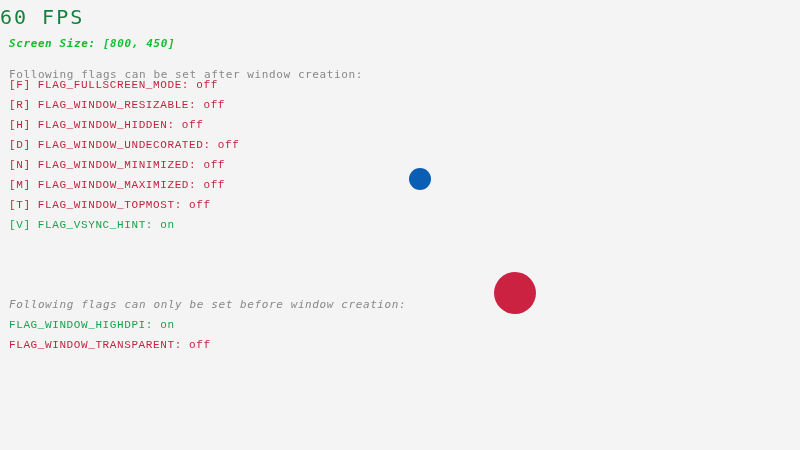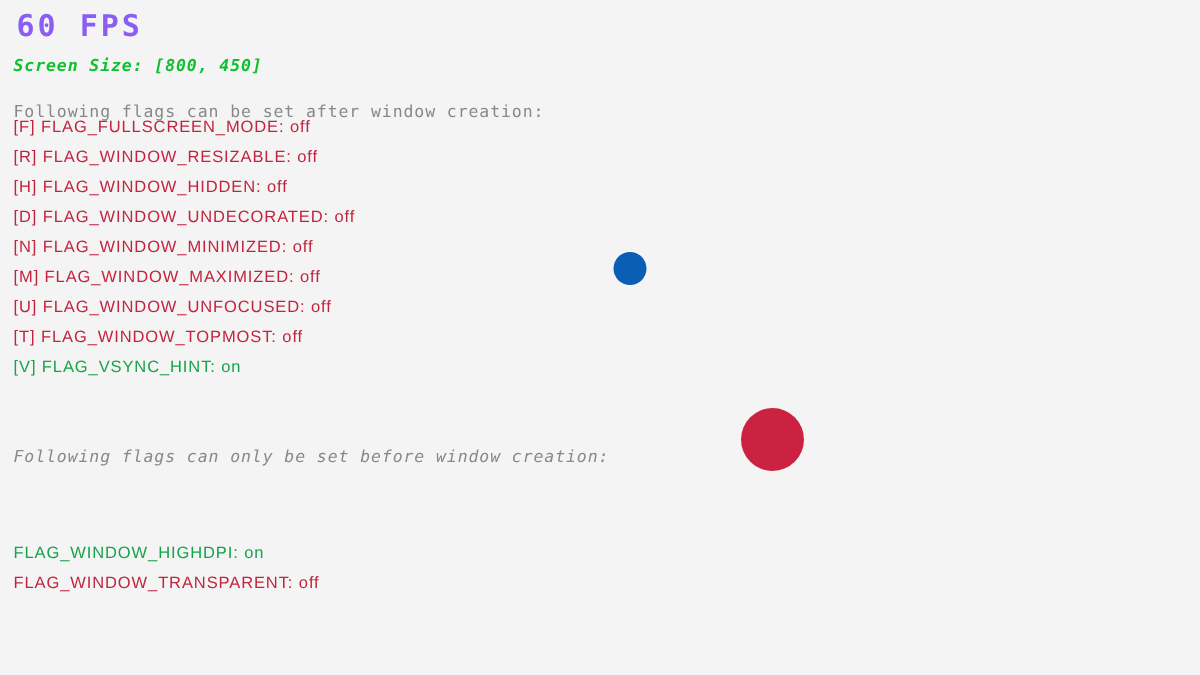--- a/index.html
+++ b/index.html
@@ -24,25 +24,25 @@
   
   .txt {
     position: absolute;
     white-space: pre;
     font-family: "DejaVu Sans Mono", monospace;
     letter-spacing: 0.5px;
     line-height: 1;
   }
 
   #fps-counter {
-    left: 11px;
+    left: 0;
     top: 7px;
     font-size: 20px;
-    font-weight: bold;
-    color: #8b5cf6;
+    font-weight: normal;
+    color: #15803d;
     letter-spacing: 2px;
   }
 
   #screen-size {
     left: 9px;
     top: 38px;
     font-size: 11px;
     font-weight: bold;
     color: #10c030;
     letter-spacing: 0.6px;
@@ -59,29 +59,29 @@
   #header-before { top: 299px; font-style: italic; }
 
   .flag-list {
     position: absolute;
     left: 9px;
     margin: 0;
     padding: 0;
     list-style: none;
   }
   #flags-after  { top: 79px; }
-  #flags-before { top: 319px; margin-top: 44px; }
+  #flags-before { top: 319px; }
 
   .flag-line {
     height: 20px;
     line-height: 12px;
     font-size: 11px;
     letter-spacing: 0.6px;
     white-space: pre;
-    font-family: Liberation Sans, sans-serif;
+    font-family: Liberation Mono, monospace;
   }
   .flag-line.on  { color: #16a34a; }
   .flag-line.off { color: #c2243f; }
 
   .flag-key   { white-space: pre; }
   .flag-name  { white-space: pre; }
   .flag-state { white-space: pre; }
 
   
   .ball {
@@ -114,21 +114,20 @@
 
   <div class="txt section-header" id="header-after">Following flags can be set after window creation:</div>
 
   <ul class="flag-list" id="flags-after">
       <li class="flag-line off"><span class="flag-key">[F] </span><span class="flag-name">FLAG_FULLSCREEN_MODE</span><span class="flag-state">: off</span></li>
       <li class="flag-line off"><span class="flag-key">[R] </span><span class="flag-name">FLAG_WINDOW_RESIZABLE</span><span class="flag-state">: off</span></li>
       <li class="flag-line off"><span class="flag-key">[H] </span><span class="flag-name">FLAG_WINDOW_HIDDEN</span><span class="flag-state">: off</span></li>
       <li class="flag-line off"><span class="flag-key">[D] </span><span class="flag-name">FLAG_WINDOW_UNDECORATED</span><span class="flag-state">: off</span></li>
       <li class="flag-line off"><span class="flag-key">[N] </span><span class="flag-name">FLAG_WINDOW_MINIMIZED</span><span class="flag-state">: off</span></li>
       <li class="flag-line off"><span class="flag-key">[M] </span><span class="flag-name">FLAG_WINDOW_MAXIMIZED</span><span class="flag-state">: off</span></li>
-      <li class="flag-line off"><span class="flag-key">[U] </span><span class="flag-name">FLAG_WINDOW_UNFOCUSED</span><span class="flag-state">: off</span></li>
       <li class="flag-line off"><span class="flag-key">[T] </span><span class="flag-name">FLAG_WINDOW_TOPMOST</span><span class="flag-state">: off</span></li>
       <li class="flag-line on"><span class="flag-key">[V] </span><span class="flag-name">FLAG_VSYNC_HINT</span><span class="flag-state">: on</span></li>
     </ul>
 
   <div class="txt section-header" id="header-before">Following flags can only be set before window creation:</div>
 
   <ul class="flag-list" id="flags-before">
       <li class="flag-line on"><span class="flag-key"></span><span class="flag-name">FLAG_WINDOW_HIGHDPI</span><span class="flag-state">: on</span></li>
       <li class="flag-line off"><span class="flag-key"></span><span class="flag-name">FLAG_WINDOW_TRANSPARENT</span><span class="flag-state">: off</span></li>
     </ul>

